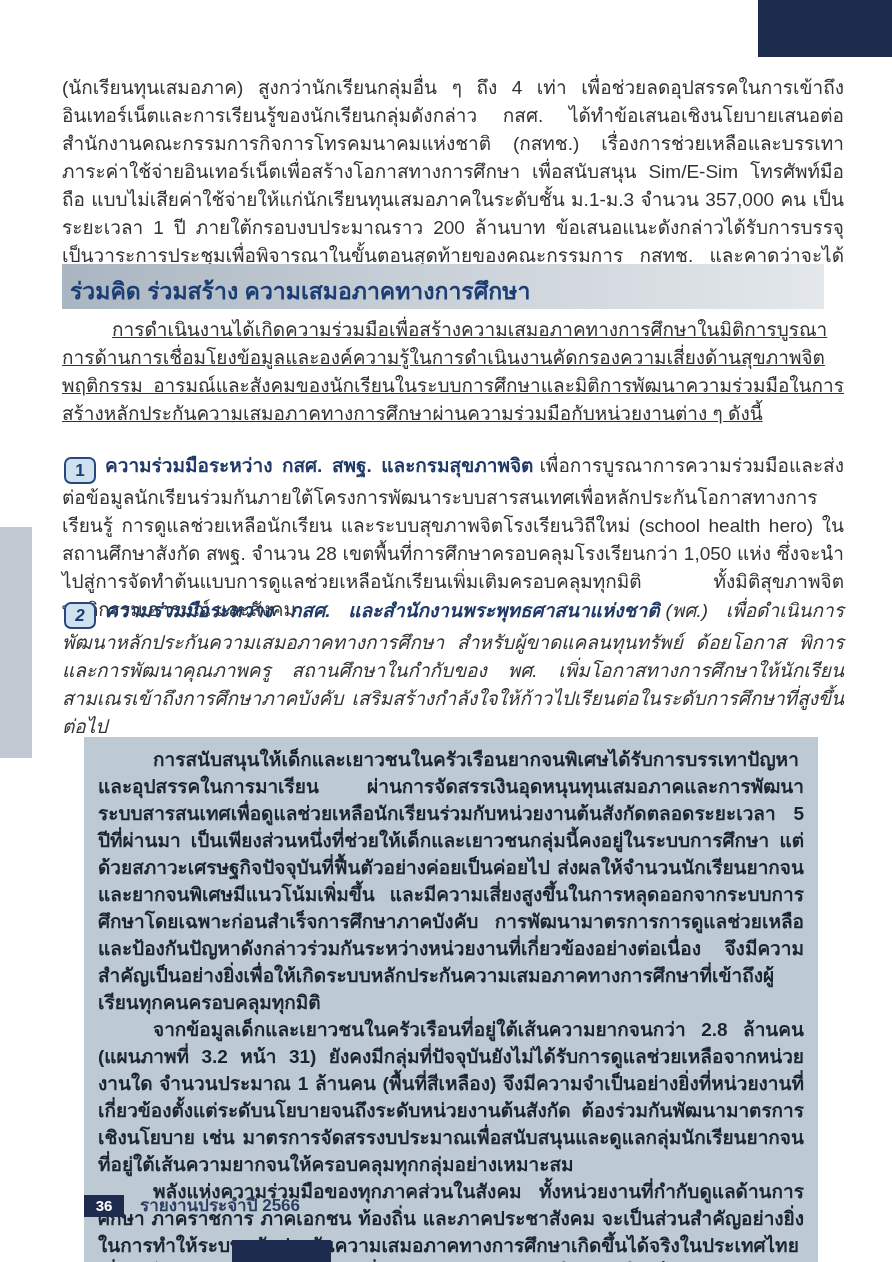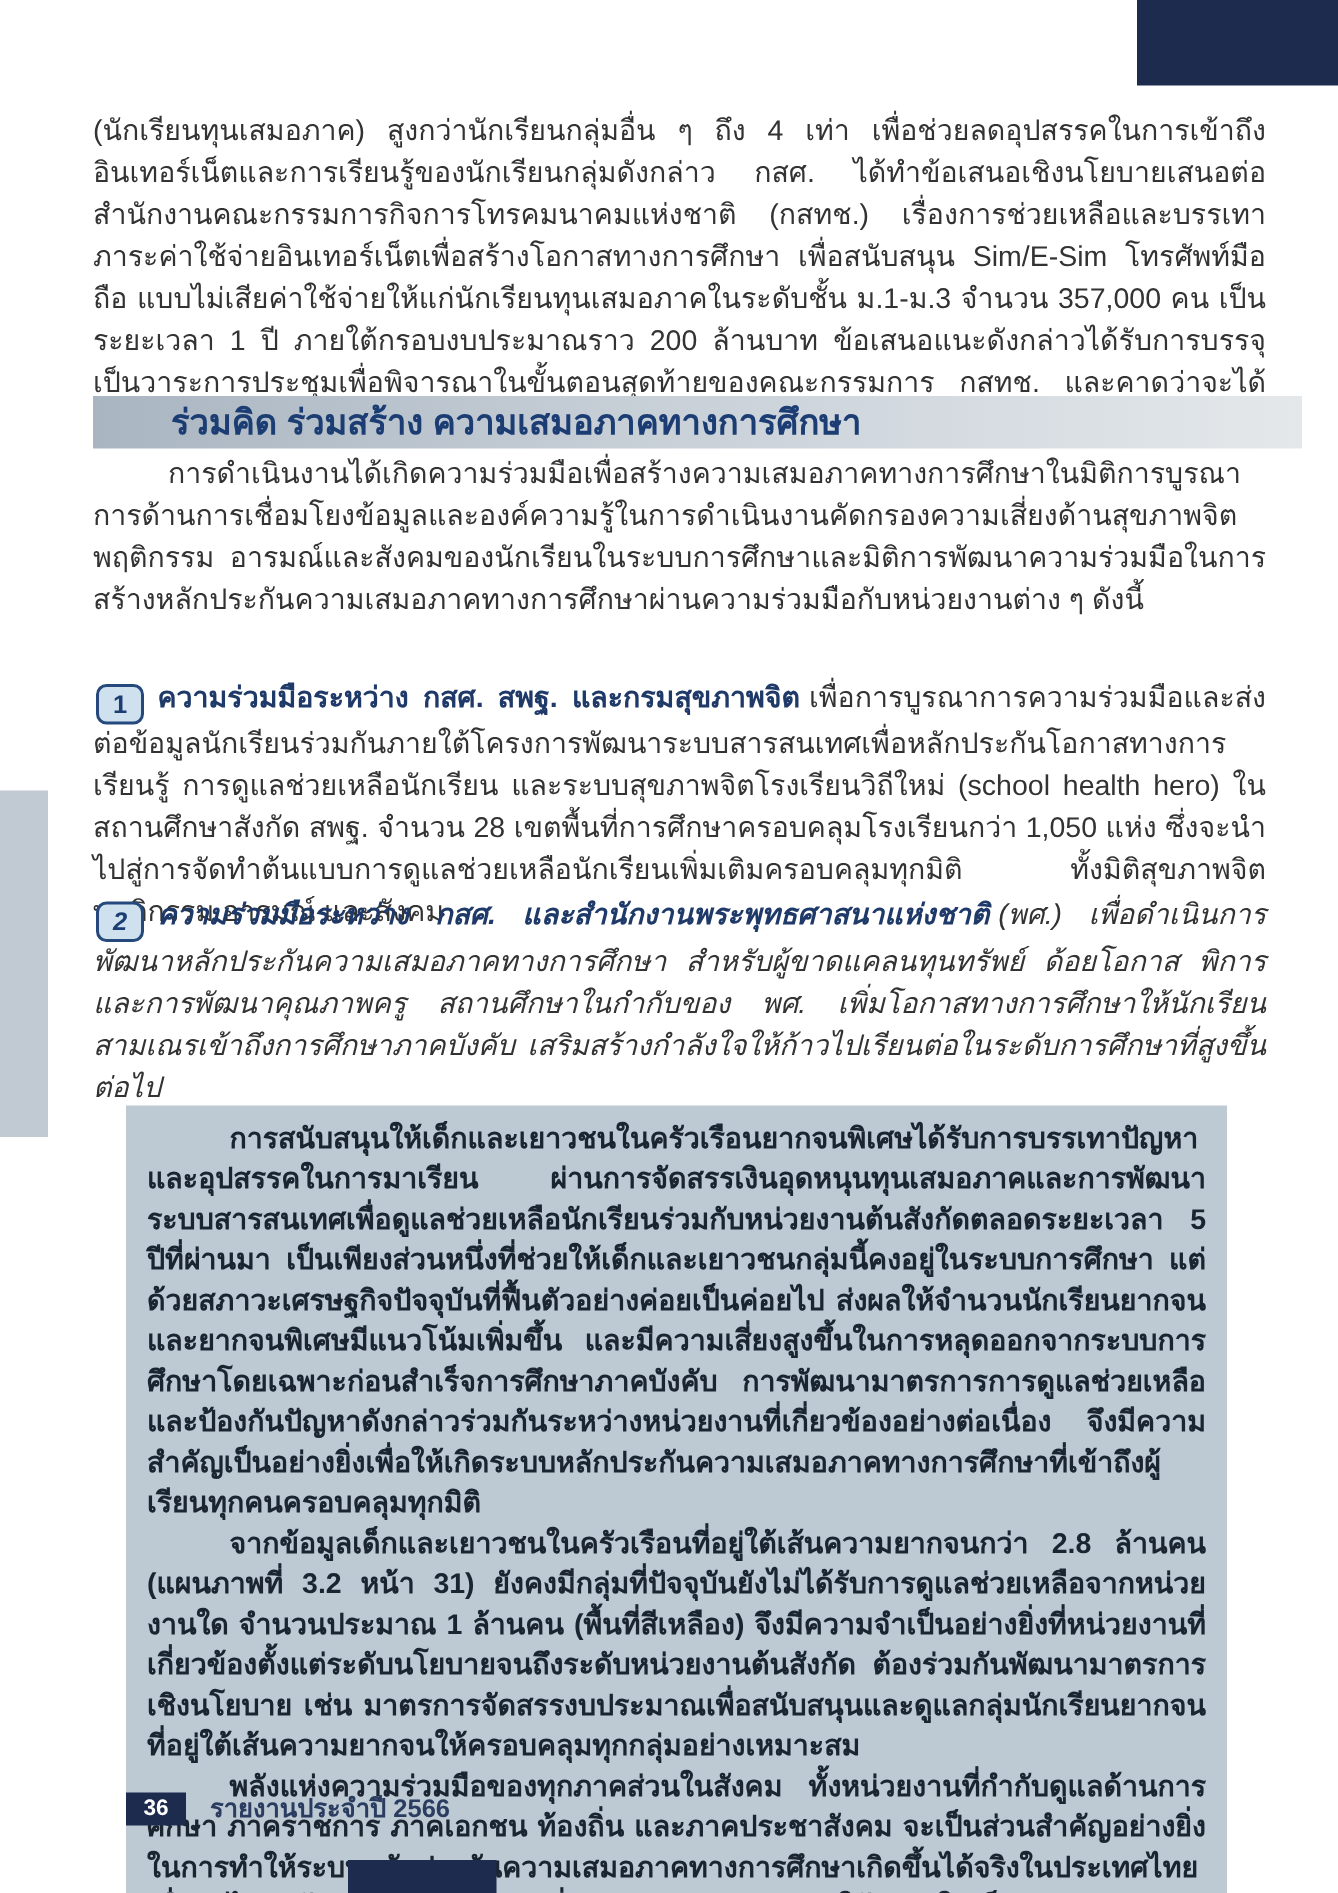--- a/index.html
+++ b/index.html
@@ -16,27 +16,27 @@
   
   .side-tab{position:absolute;top:527px;left:0;width:32px;height:231px;background:#c1cad3;}
 
   
   .textblock{
     position:absolute;left:62px;width:782px;
     font-size:19px;line-height:28px;color:#333333;
     margin:0;text-align:justify;
   }
   .intro{top:74px;}
-  .overview{top:303px;text-indent:50px;}
+  .overview{top:316px;text-indent:50px;text-decoration:underline;}
 
   
   .section-bar{
-    position:absolute;top:264px;left:62px;width:762px;height:35px;
+    position:absolute;top:264px;left:62px;width:762px;height:45px;
     background:linear-gradient(90deg,#a9b5c1 0%,#c7cfd7 45%,#e4e8eb 100%);
-    display:flex;align-items:flex-end;padding-left:44px;
+    display:flex;align-items:flex-end;
   }
   .section-title{
     font-size:23px;font-weight:bold;color:#1c3d73;
     padding-left:8px;line-height:35px;white-space:nowrap;
   }
 
   
   .item{position:absolute;left:62px;width:782px;font-size:19px;line-height:28px;color:#333333;text-align:justify;}
   .item-1{top:452px;}
   .item-2{top:597px;font-style:italic;}

